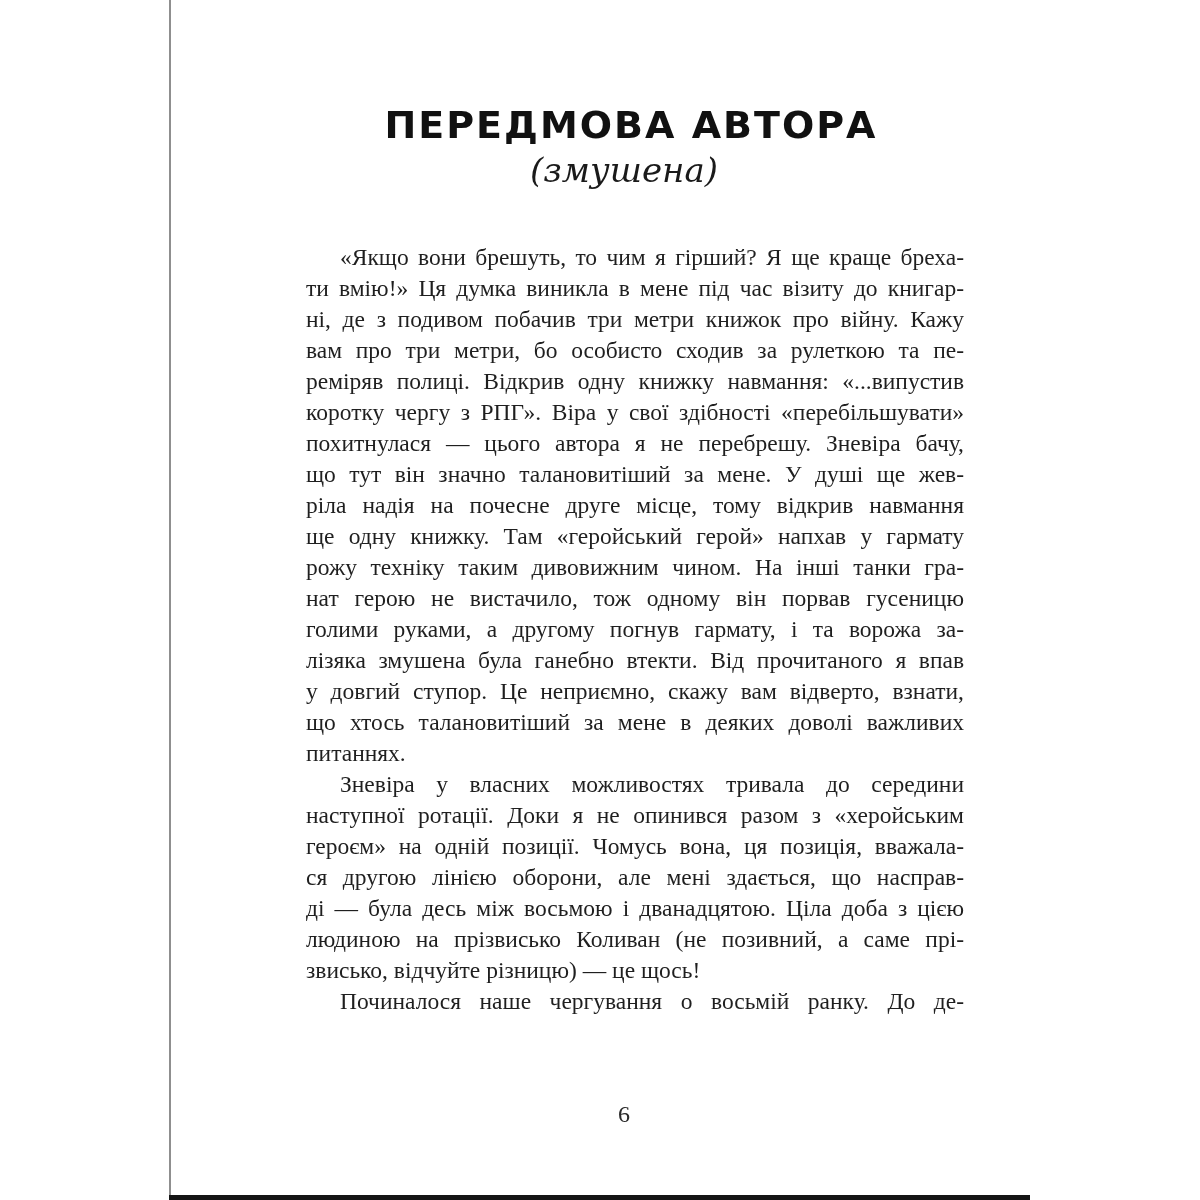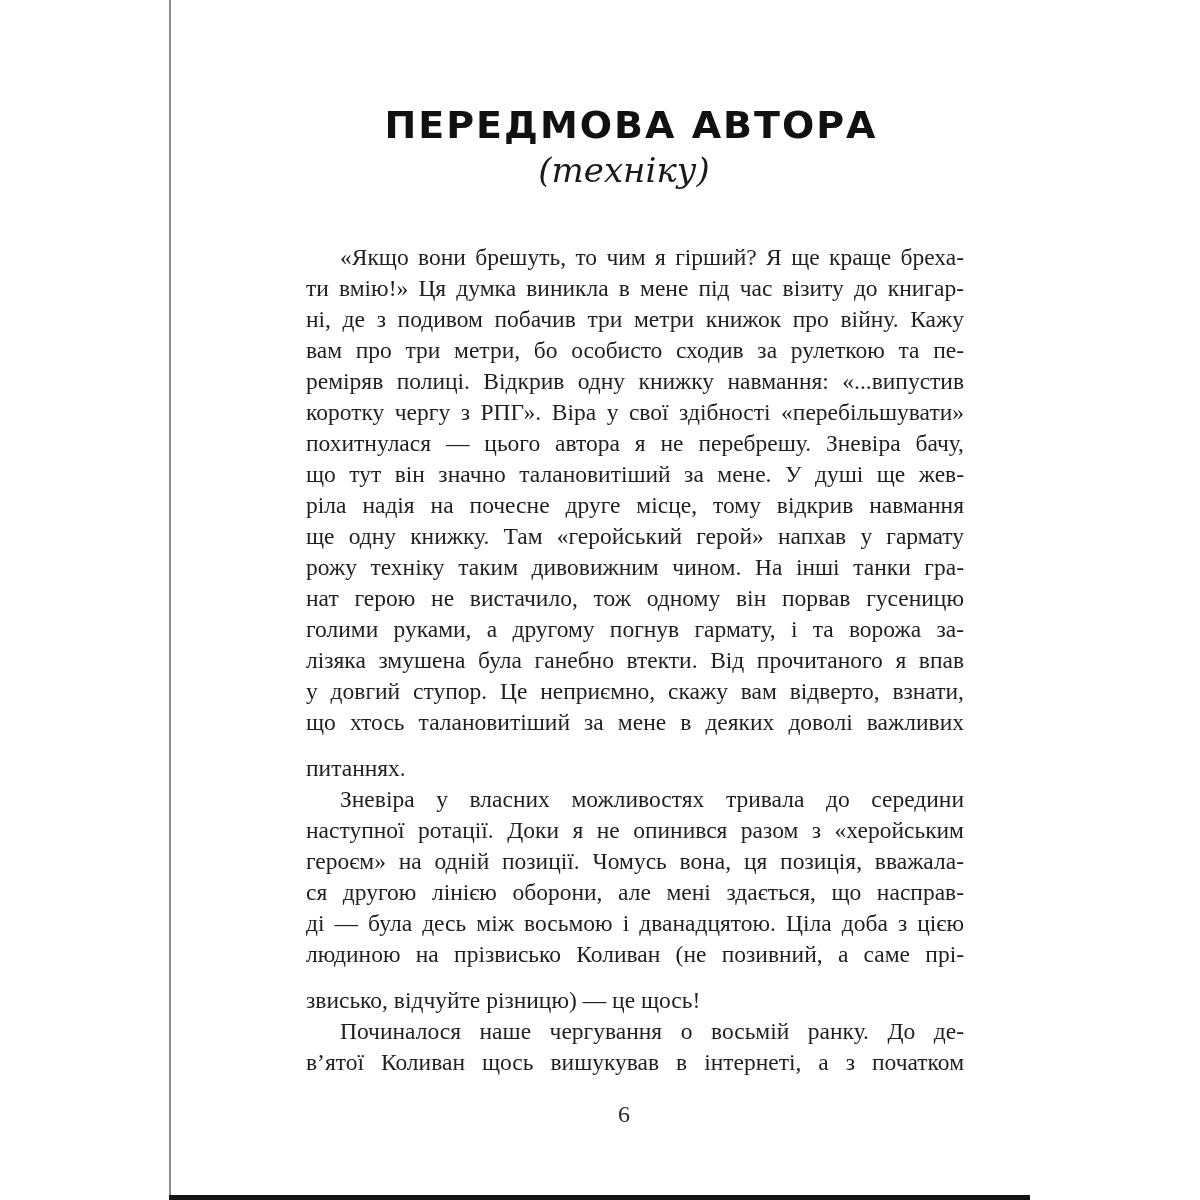--- a/index.html
+++ b/index.html
@@ -84,21 +84,20 @@
     overflow: hidden;
     text-align: justify;
     text-align-last: justify;
     white-space: nowrap;
   }
   .line.first {
     text-indent: 34px;
   }
   .line.last {
     text-align-last: left;
-    margin-top: 15px;
   }
   .page-number {
     position: absolute;
     top: 1100px;
     left: 0;
     width: 100%;
     text-align: center;
     font-family: "Liberation Serif", serif;
     font-size: 24px;
     line-height: 28px;
@@ -106,21 +105,21 @@
   }
 </style>
 </head>
 <body>
 
 <div class="page">
   <div class="left-border"></div>
   <div class="bottom-bar"></div>
   <div class="content">
     <h1 class="chapter-title">ПЕРЕДМОВА АВТОРА</h1>
-    <div class="chapter-subtitle">(техніку)</div>
+    <div class="chapter-subtitle">(змушена)</div>
     <div class="body-text">
         <p class="para">
           <span class="line first">«Якщо вони брешуть, то чим я гірший? Я ще краще бреха-</span>
           <span class="line">ти вмію!» Ця думка виникла в мене під час візиту до книгар-</span>
           <span class="line">ні, де з подивом побачив три метри книжок про війну. Кажу</span>
           <span class="line">вам про три метри, бо особисто сходив за рулеткою та пе-</span>
           <span class="line">реміряв полиці. Відкрив одну книжку навмання: «...випустив</span>
           <span class="line">коротку чергу з РПГ». Віра у свої здібності «перебільшувати»</span>
           <span class="line">похитнулася — цього автора я не перебрешу. Зневіра бачу,</span>
           <span class="line">що тут він значно талановитіший за мене. У душі ще жев-</span>
@@ -138,18 +137,17 @@
           <span class="line first">Зневіра у власних можливостях тривала до середини</span>
           <span class="line">наступної ротації. Доки я не опинився разом з «херойським</span>
           <span class="line">героєм» на одній позиції. Чомусь вона, ця позиція, вважала-</span>
           <span class="line">ся другою лінією оборони, але мені здається, що насправ-</span>
           <span class="line">ді — була десь між восьмою і дванадцятою. Ціла доба з цією</span>
           <span class="line">людиною на прізвисько Коливан (не позивний, а саме прі-</span>
           <span class="line last">звисько, відчуйте різницю) — це щось!</span>
         </p>
         <p class="para">
           <span class="line first">Починалося наше чергування о восьмій ранку. До де-</span>
-          <span class="line">в’ятої Коливан щось вишукував в інтернеті, а з початком</span>
         </p>
       </div>
     <div class="page-number">6</div>
   </div>
 </div>
 
 </body></html>

